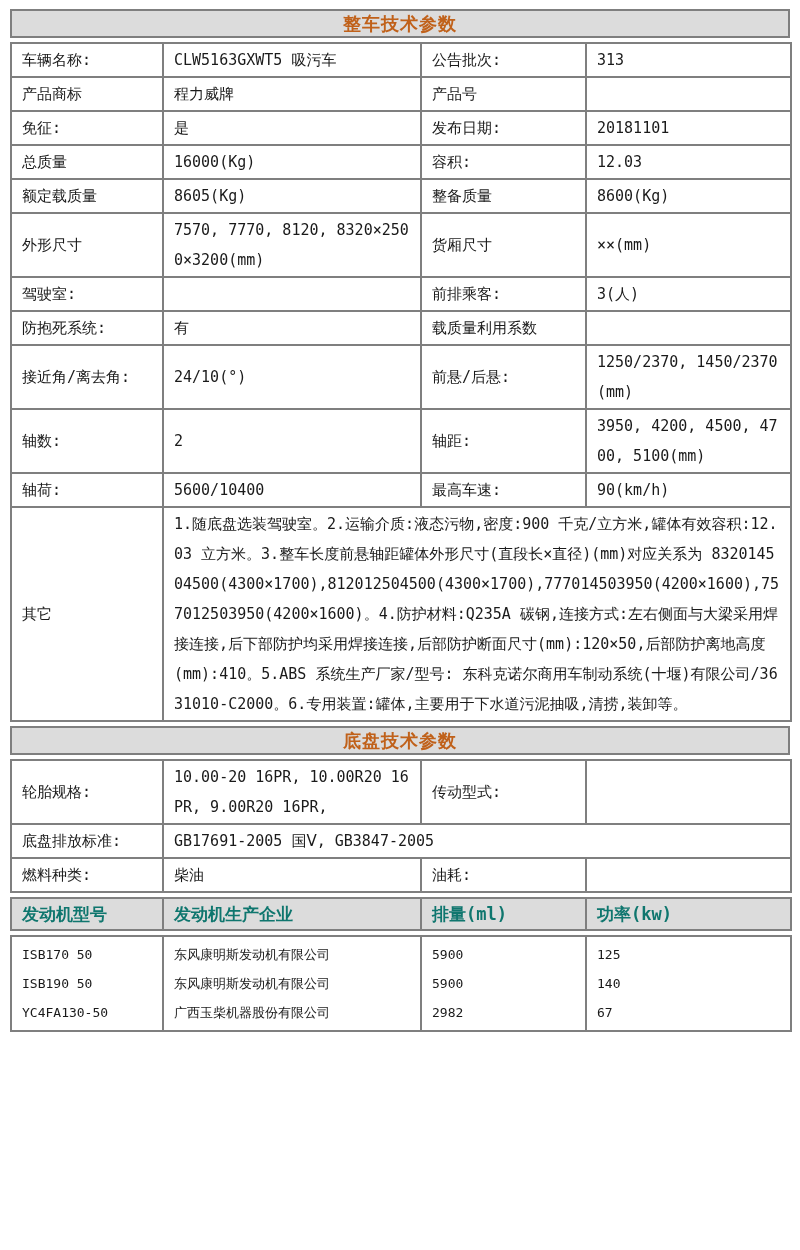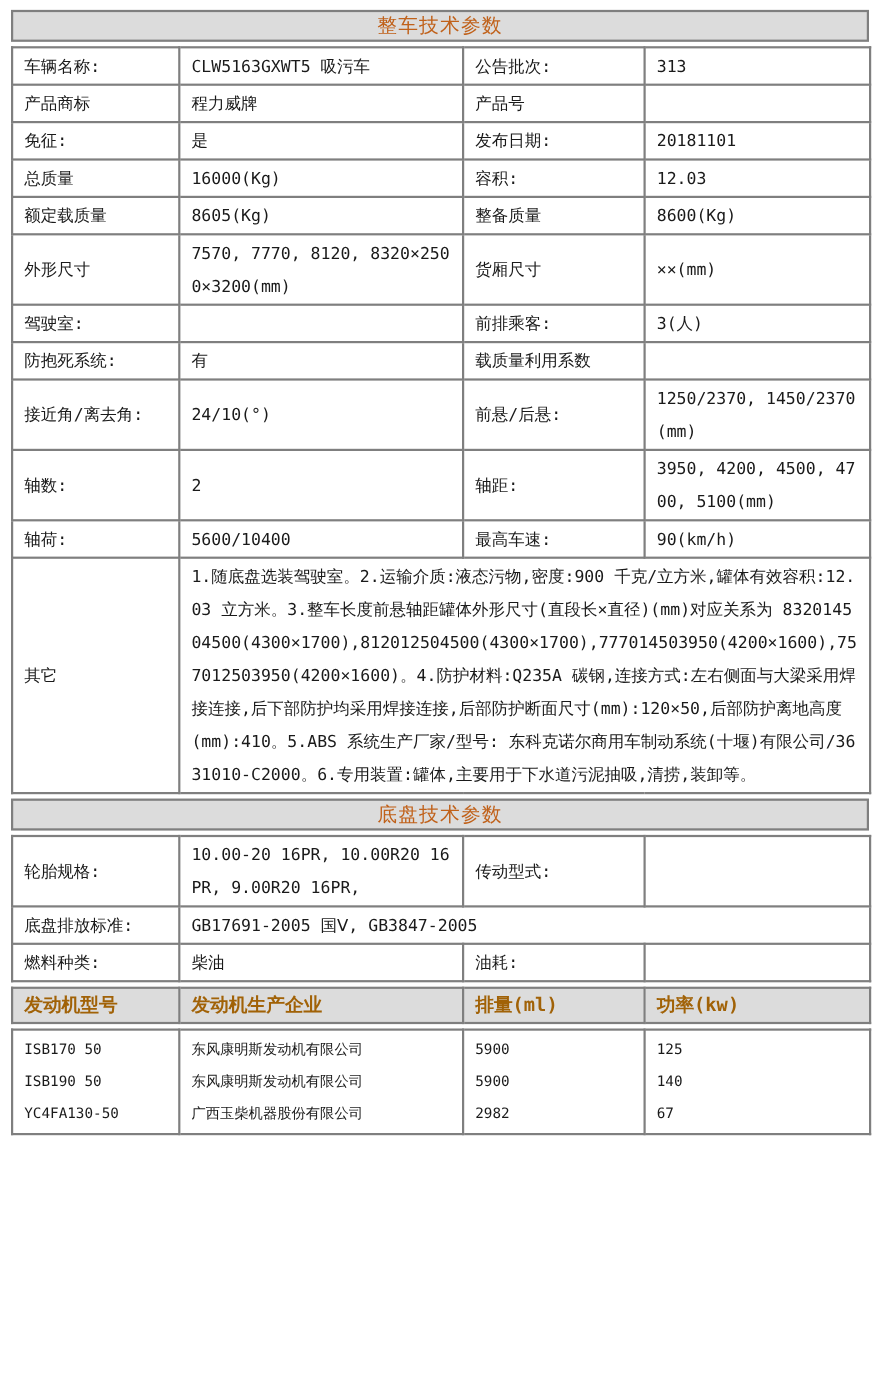--- a/index.html
+++ b/index.html
@@ -16,21 +16,21 @@
     font-family: "DejaVu Sans Mono", "DejaVu Sans", "Liberation Sans", sans-serif;
     color: #1a1a1a;
   }
   .band {
     box-sizing: border-box;
     width: 780px;
     border: 2px solid #7f7f7f;
     background: #dcdcdc;
     text-align: center;
     font-size: 18px;
-    font-weight: normal;
+    font-weight: bold;
     color: #c0611a;
     line-height: 25px;
     height: 29px;
     margin-bottom: 4px;
     letter-spacing: 1px;
   }
   table.grid {
     width: 780px;
     table-layout: fixed;
     border-collapse: collapse;
@@ -47,21 +47,21 @@
     font-weight: normal;
     word-break: break-all;
     overflow: hidden;
   }
   table.grid col.c1 { width: 152px; }
   table.grid col.c2 { width: 258px; }
   table.grid col.c3 { width: 165px; }
   table.grid col.c4 { width: 205px; }
   table.engine-head th {
     background: #dcdcdc;
-    color: #a16207;
+    color: #0f766e;
     font-weight: bold;
     font-size: 17px;
     line-height: 28px;
   }
   table.engine-body td {
     vertical-align: top;
     padding-top: 3px;
     padding-bottom: 3px;
   }
   .eline {

